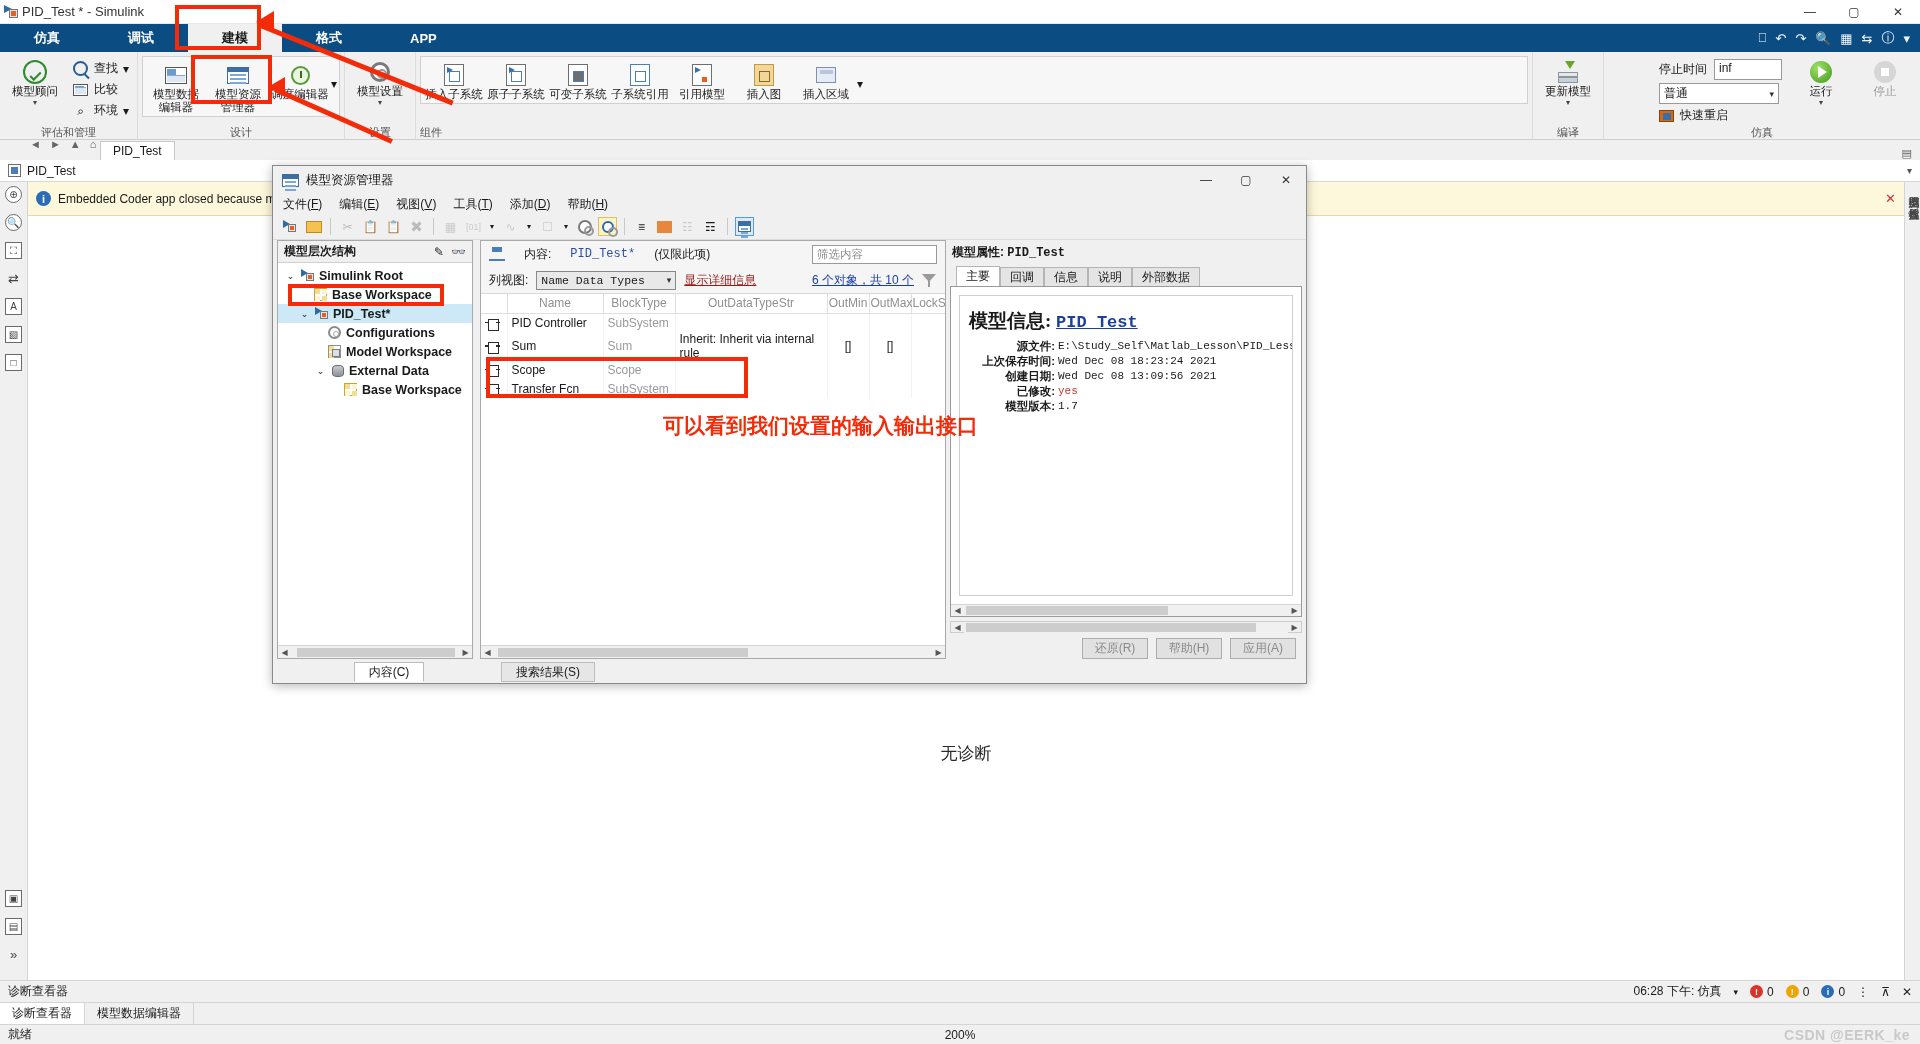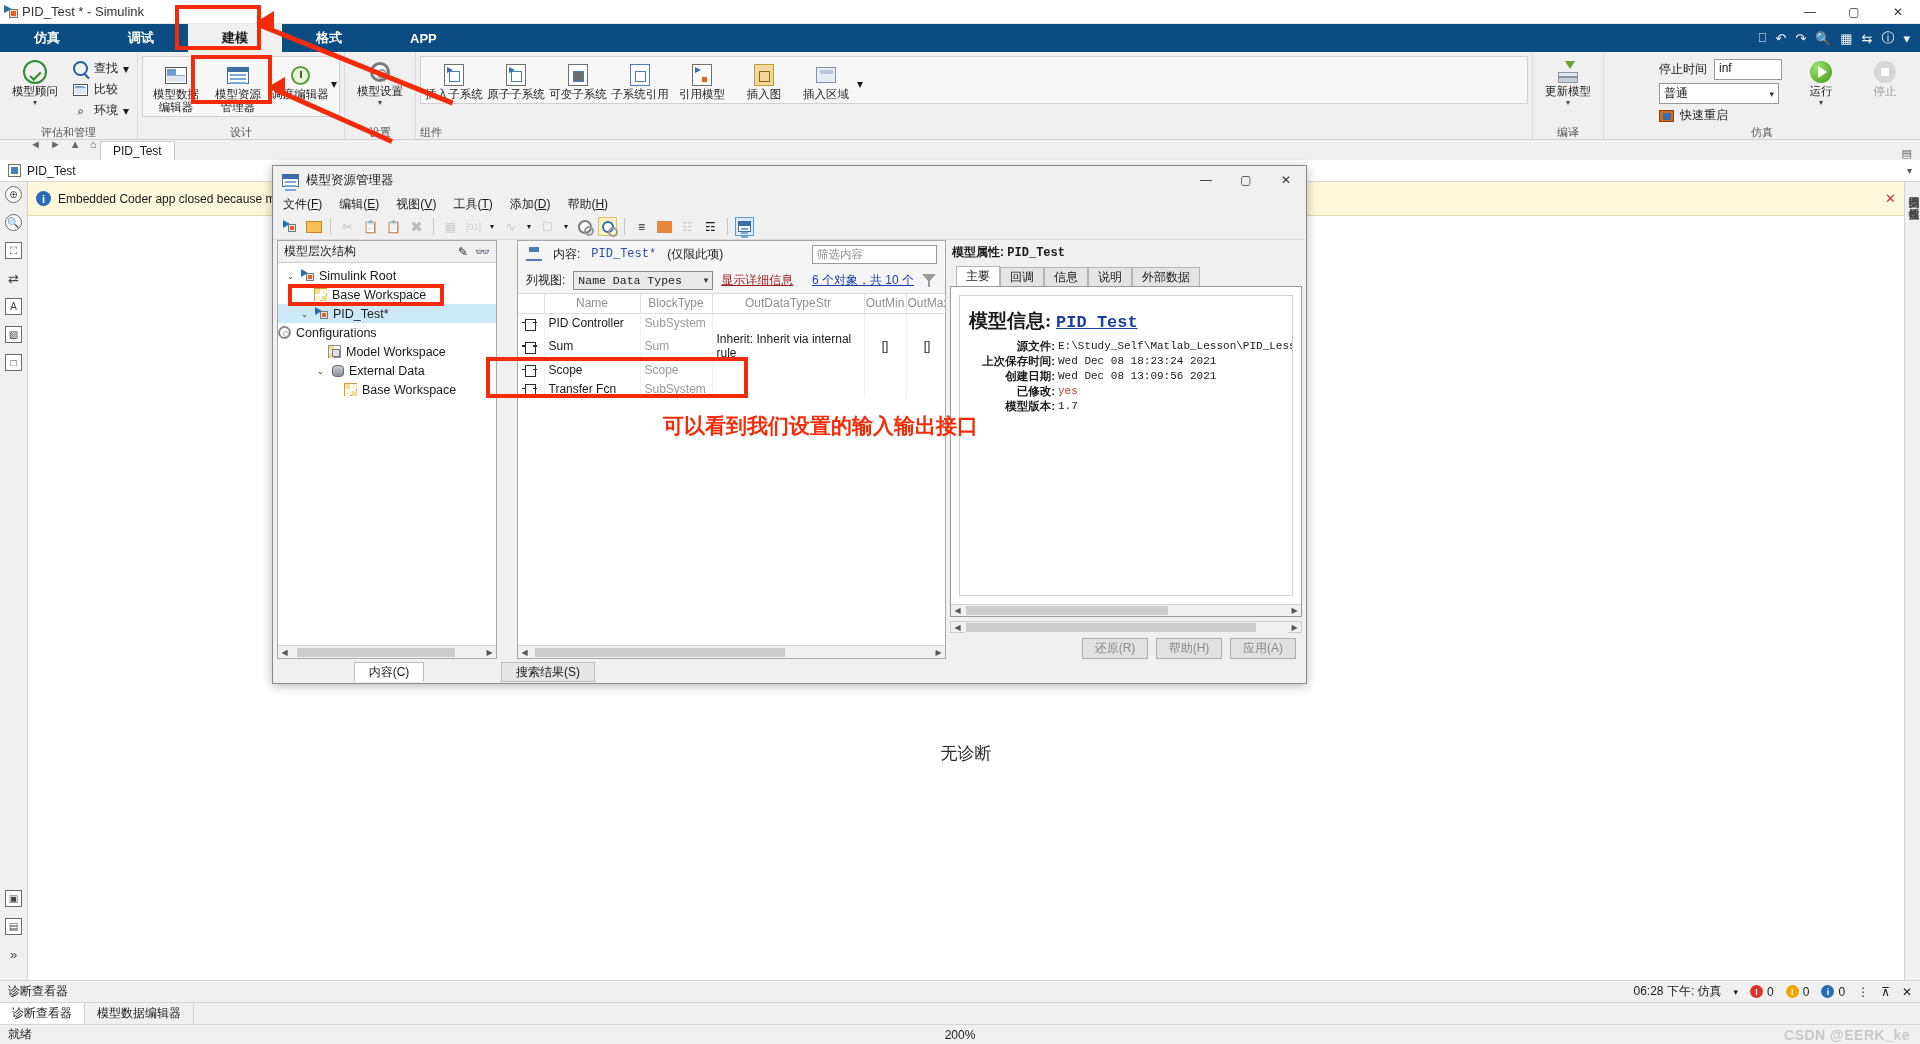--- a/index.html
+++ b/index.html
@@ -159,21 +159,21 @@
                border-bottom:1px solid #dcdcdc;flex:0 0 26px;}
   .tb-i{width:19px;height:19px;position:relative;display:flex;align-items:center;justify-content:center;}
   .tsep{width:1px;height:17px;background:#c8c8c8;margin:0 3px;}
   .dlg-body{flex:1;display:flex;min-height:0;padding:0 4px;}
 
   .pane{background:#fff;border:1px solid #a9a9a9;display:flex;flex-direction:column;min-height:0;}
   .pane-hd{height:22px;background:#f0f0f0;border-bottom:1px solid #d0d0d0;display:flex;align-items:center;
            padding:0 6px;font-size:12px;flex:0 0 22px;}
   .pane-hd .sp{margin-left:auto;display:flex;gap:7px;}
 
-  .leftpane{width:220px;margin-right:20px;}
+  .leftpane{width:196px;margin-right:7px;font-weight:bold;}
   .tree{flex:1;overflow:hidden;padding-top:3px;font-size:12.5px;}
   .tnode{height:19px;display:flex;align-items:center;gap:4px;padding-right:4px;}
   .tnode.sel{background:#cde8f7;}
   .tw{width:13px;text-align:center;font-size:9px;color:#444;}
   .ticon{width:14px;height:13px;position:relative;flex:0 0 14px;}
   .ic-root{width:14px;height:13px;}
   .ic-root .a{position:absolute;left:0;top:0;width:0;height:0;border-left:7px solid #2d6ca2;
      border-top:4px solid transparent;border-bottom:4px solid transparent;}
   .ic-root .b{position:absolute;left:5px;top:4px;width:8px;height:8px;background:#dfe6ee;border:1px solid #777;}
   .ic-root .b::after{content:"";position:absolute;left:1px;top:1px;width:4px;height:4px;background:#e86020;}
@@ -185,21 +185,21 @@
   .ic-mws{width:13px;height:13px;background:#fff;border:1px solid #8f8f8f;}
   .ic-mws::before{content:"";position:absolute;left:0;top:0;width:5px;height:5px;background:#f3dd92;box-shadow:0 7px 0 #f3dd92;}
   .ic-mws::after{content:"";position:absolute;right:0;bottom:0;width:6px;height:6px;background:#d8e1ea;border:1px solid #7a7a7a;}
   .ic-db{width:13px;height:13px;}
   .ic-db::before{content:"";position:absolute;left:1px;top:1px;width:10px;height:10px;border-radius:40%/30%;
      background:linear-gradient(#c9ccd1,#8d9197);border:1px solid #6a6e73;}
   .tlabel{font-size:12.5px;white-space:nowrap;}
 
   .midpane{flex:1;margin-right:4px;min-width:0;}
   .mid-top{background:#f5f5f5;border-bottom:1px solid #d9d9d9;}
-  .contentrow{height:26px;display:flex;align-items:center;gap:11px;padding:12px 8px;}
+  .contentrow{height:26px;display:flex;align-items:center;gap:19px;padding:12px 8px;}
   .cicon{width:16px;height:14px;position:relative;}
   .cicon::before{content:"";position:absolute;left:3px;top:0;width:10px;height:5px;background:#4a7ebb;}
   .cicon::after{content:"";position:absolute;left:0;bottom:0;width:16px;height:2px;background:#4a7ebb;
      box-shadow:0 -4px 0 -1px #4a7ebb;}
   .mono{font-family:"Liberation Mono","DejaVu Sans Mono",monospace;}
   .filterbox{margin-left:auto;width:125px;height:19px;border:1px solid #999;background:#fff;
              font-size:11.5px;color:#8a8a8a;padding:1px 4px;display:flex;align-items:center;}
   .viewrow{height:26px;display:flex;align-items:center;gap:8px;padding:0 8px;}
   .selectbox{width:140px;height:19px;border:1px solid #8a8a8a;background:#e9e9e9;display:flex;
              align-items:center;justify-content:space-between;padding:0 4px;font-size:11.5px;}
@@ -662,21 +662,21 @@
         </div>
         <div class="tnode" style="padding-left:36px;">
           <span class="ticon"><span class="ic ic-ws"></span></span>
           <span class="tlabel">Base Workspace</span>
         </div>
         <div class="tnode sel" style="padding-left:20px;">
           <span class="tw">⌄</span>
           <span class="ticon"><span class="ic ic-root"><span class="a"></span><span class="b"></span></span></span>
           <span class="tlabel">PID_Test*</span>
         </div>
-        <div class="tnode" style="">
+        <div class="tnode" style="padding-left:50px;">
           <span class="ticon"><span class="ic ic-cfg"></span></span>
           <span class="tlabel">Configurations</span>
         </div>
         <div class="tnode" style="padding-left:50px;">
           <span class="ticon"><span class="ic ic-mws"></span></span>
           <span class="tlabel">Model Workspace</span>
         </div>
         <div class="tnode" style="padding-left:36px;">
           <span class="tw">⌄</span>
           <span class="ticon"><span class="ic ic-db"></span></span>

